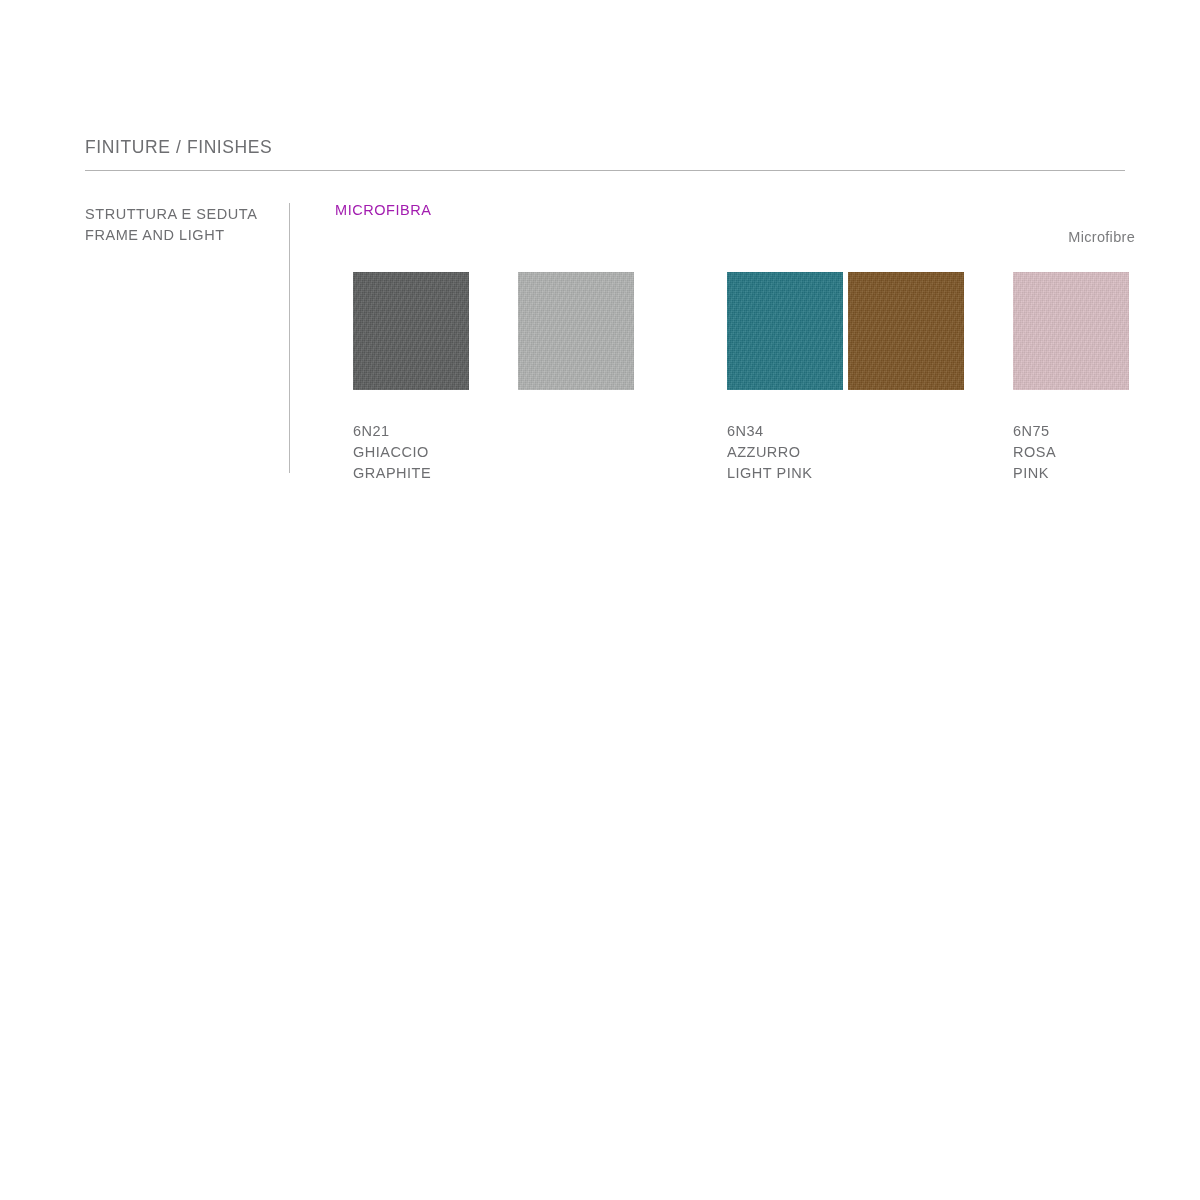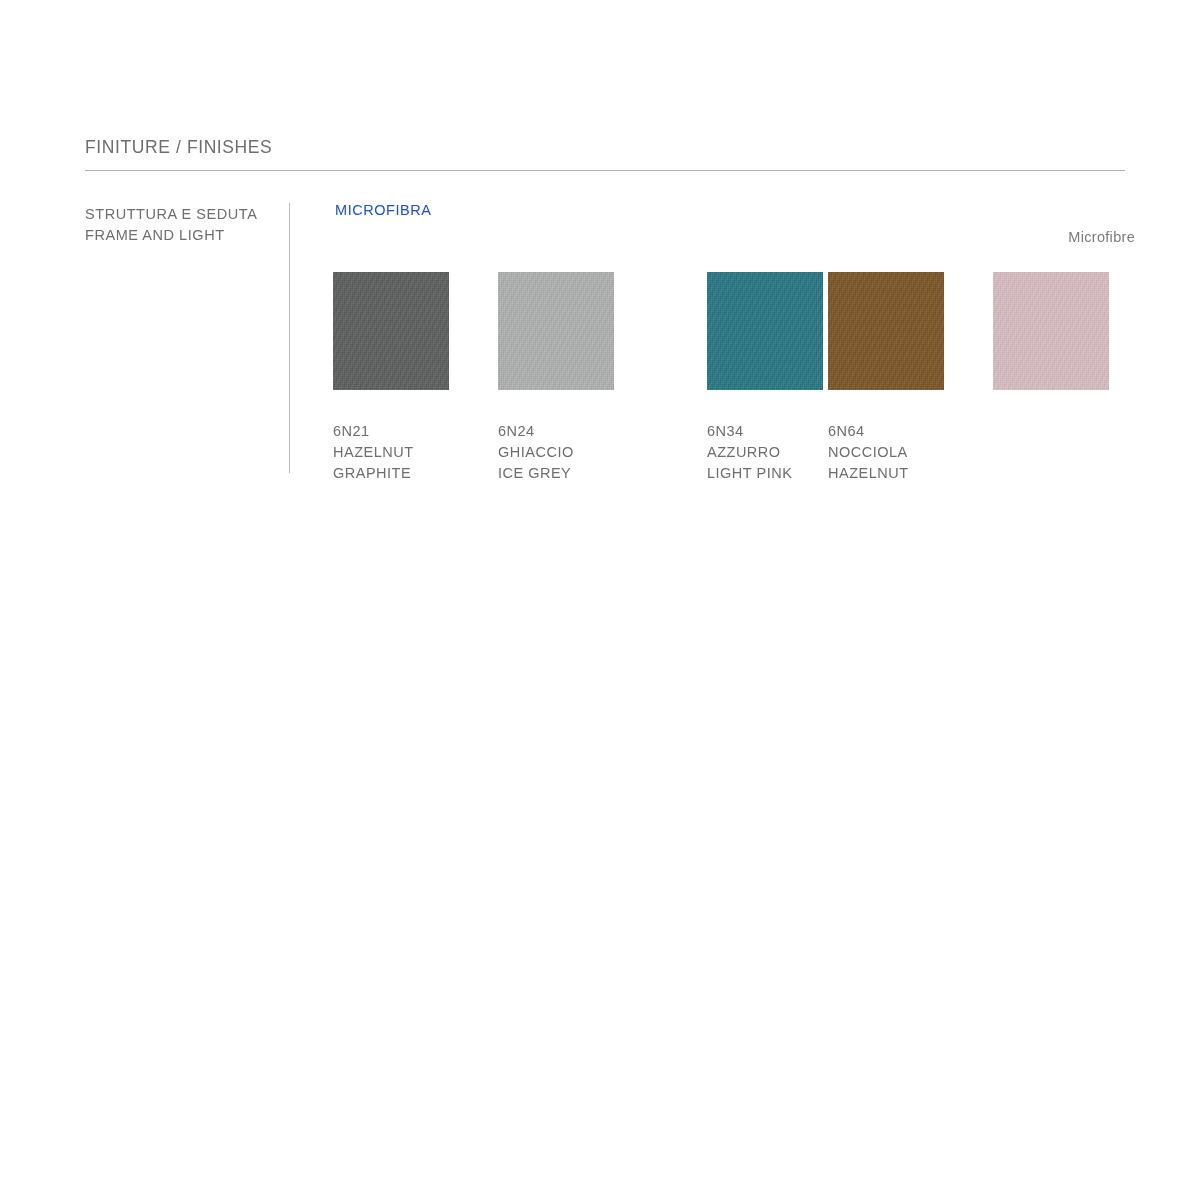--- a/index.html
+++ b/index.html
@@ -81,36 +81,36 @@
   .material {
     position: absolute;
     left: 335px;
     top: 0px;
     width: 800px;
   }
   .material-name {
     font-size: 14.5px;
     letter-spacing: 0.55px;
     line-height: 21px;
-    color: #1d4ed8;
+    color: #a21caf;
     text-transform: none;
   }
   .material-sub {
     font-size: 14.5px;
     letter-spacing: 0.3px;
     line-height: 21px;
     color: #7b7c7e;
     margin-top: 6px;
     text-align: right;
   }
 
   
   .swatch-row {
     position: absolute;
-    left: 333px;
+    left: 353px;
     top: 72px;
     width: 840px;
     height: 280px;
   }
   .swatch-cell {
     position: absolute;
     top: 0;
     width: 165px;
   }
   .swatch-chip {
@@ -175,47 +175,42 @@
     <div class="material">
       <div class="material-name">MICROFIBRA</div>
       <div class="material-sub">Microfibre</div>
     </div>
 
     <div class="swatch-row" id="swatch-row">
         <div class="swatch-cell" style="left: 0px;">
           <div class="swatch-chip" style="background-color: rgb(92, 94, 94);"></div>
           <div class="swatch-labels">
             <div class="lbl">6N21</div>
-            <div class="lbl">HAZELNUT</div>
+            <div class="lbl">GHIACCIO</div>
             <div class="lbl">GRAPHITE</div>
           </div>
         </div>
         <div class="swatch-cell" style="left: 165px;">
           <div class="swatch-chip" style="background-color: rgb(176, 178, 177);"></div>
-          <div class="swatch-labels">
-            <div class="lbl">6N24</div>
-            <div class="lbl">GHIACCIO</div>
-            <div class="lbl">ICE GREY</div>
-          </div>
         </div>
         <div class="swatch-cell" style="left: 330px; margin-left: 44px;">
           <div class="swatch-chip" style="background-color: rgb(38, 118, 131);"></div>
           <div class="swatch-labels">
             <div class="lbl">6N34</div>
             <div class="lbl">AZZURRO</div>
             <div class="lbl">LIGHT PINK</div>
           </div>
         </div>
         <div class="swatch-cell" style="left: 495px;">
           <div class="swatch-chip" style="background-color: rgb(124, 85, 38);"></div>
-          <div class="swatch-labels">
-            <div class="lbl">6N64</div>
-            <div class="lbl">NOCCIOLA</div>
-            <div class="lbl">HAZELNUT</div>
-          </div>
         </div>
         <div class="swatch-cell" style="left: 660px;">
           <div class="swatch-chip" style="background-color: rgb(217, 190, 195);"></div>
+          <div class="swatch-labels">
+            <div class="lbl">6N75</div>
+            <div class="lbl">ROSA</div>
+            <div class="lbl">PINK</div>
+          </div>
         </div>
       </div>
 
   </div>
 </div>
 
 </body></html>

